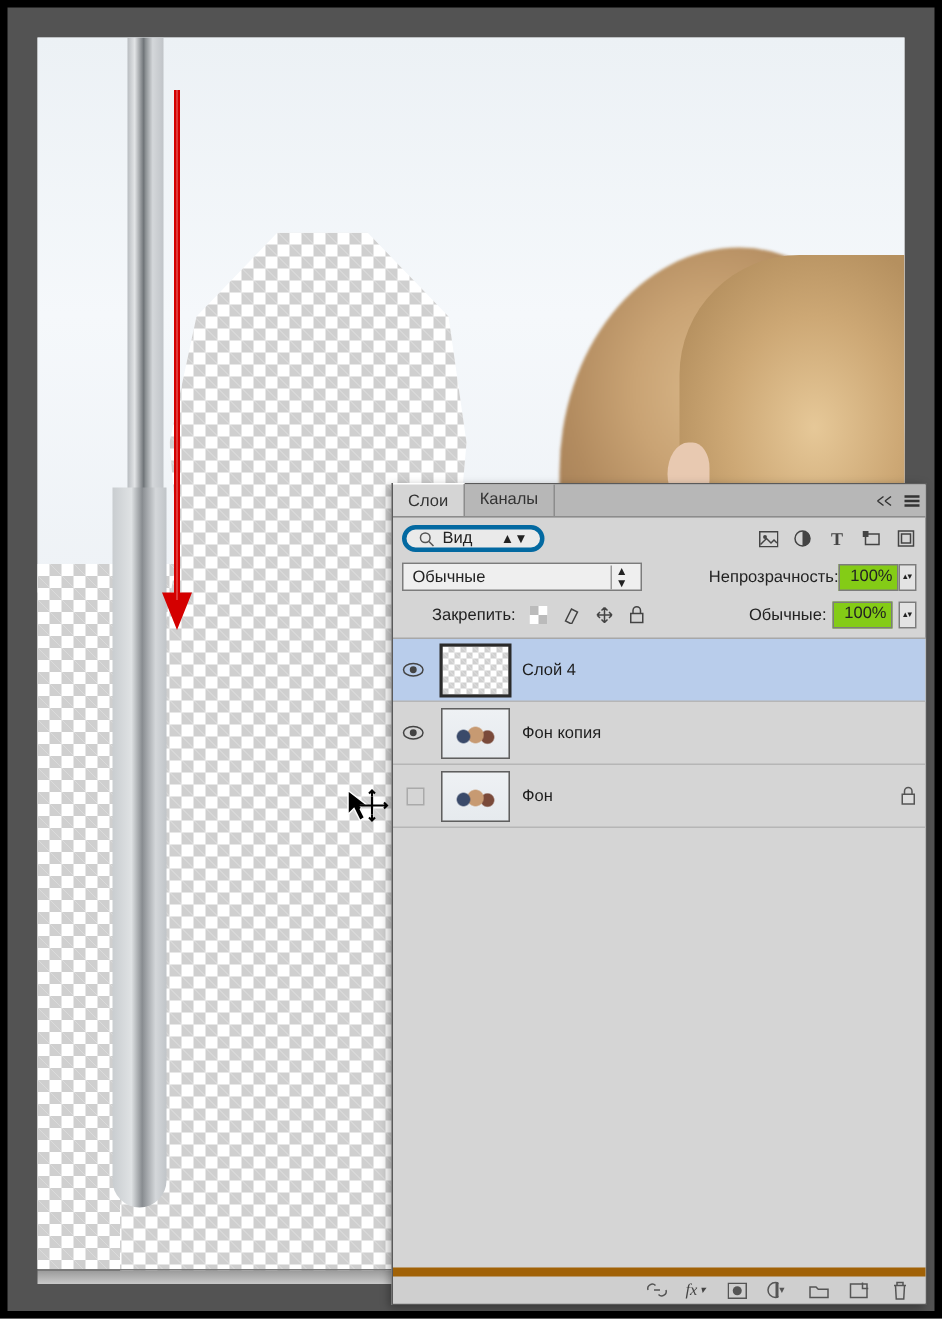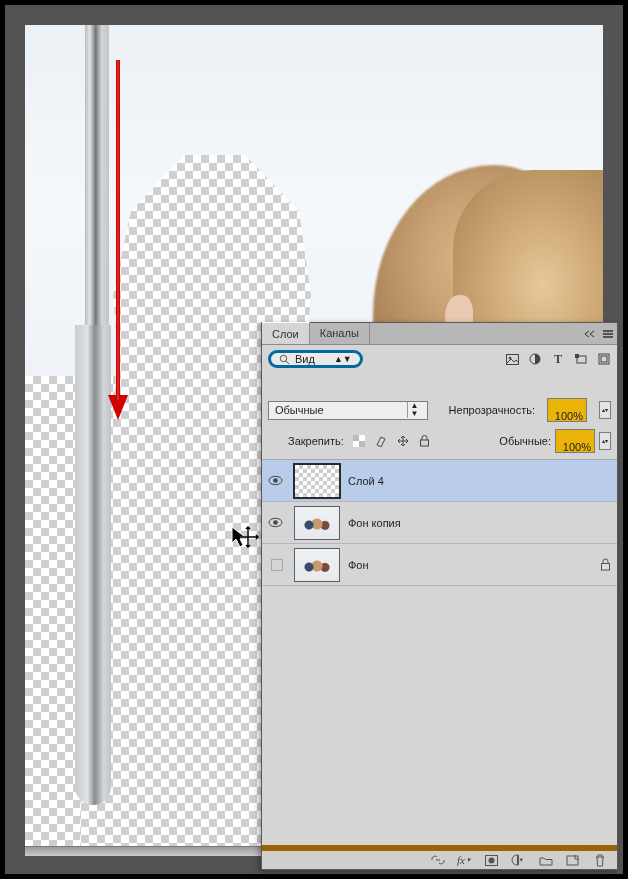--- a/index.html
+++ b/index.html
@@ -111,34 +111,34 @@
   .panel-row { display:flex; align-items:center; gap:6px; padding:5px 6px; }
   .search-select {
     display:flex; align-items:center; gap:5px;
     border:3px solid #0369a1; background:#eaeaea;
     border-radius:10px; padding:1px 8px; height:18px;
   }
   .search-select .chev { margin-left:14px; font-size:9px;}
   .mini-icons { display:flex; gap:9px; margin-left:auto; color:#444;}
   .mini-icons span { width:14px; height:14px; display:flex;align-items:center;justify-content:center;}
 
-  .blend-row { display:flex; align-items:center; gap:12px; padding:2px 6px 5px;margin-top:23px; }
+  .blend-row { display:flex; align-items:center; gap:0; padding:2px 6px 5px; }
   .dropdown {
     flex: 0 0 160px; height:19px;
     border:1px solid #7c7c7c; background:#efefef;
     display:flex; align-items:center; padding:0 6px;
   }
   .dropdown .chev2 {
     margin-left:auto; width:14px; text-align:center;
     border-left:1px solid #999; font-size:8px; line-height:8px;
   }
   .lbl { font-size:11px; color:#222;margin-left:20px; }
   .pct-box {
     width:40px; height:18px; border:1px solid #7c7c7c;
-    background:#eab308; text-align:right; padding:11px 3px;
+    background:#84cc16; text-align:right; padding:1px 3px;
   }
   .stepper { width:12px; height:18px; border:1px solid #7c7c7c;
     background:#e3e3e3; display:flex;flex-direction:column;align-items:center;justify-content:center;font-size:6px;line-height:6px;}
 
   .lock-row { display:flex; align-items:center; gap:4px; padding:2px 6px 6px; border-bottom:1px solid #a8a8a8;}
   .lock-icons { display:flex; gap:8px; margin-left:4px; color:#444;}
   .lock-icons span{width:14px;height:14px;display:flex;align-items:center;justify-content:center;}
 
   .layers-list { flex:1; overflow:hidden; background:#d5d5d5; }
   .layer {

